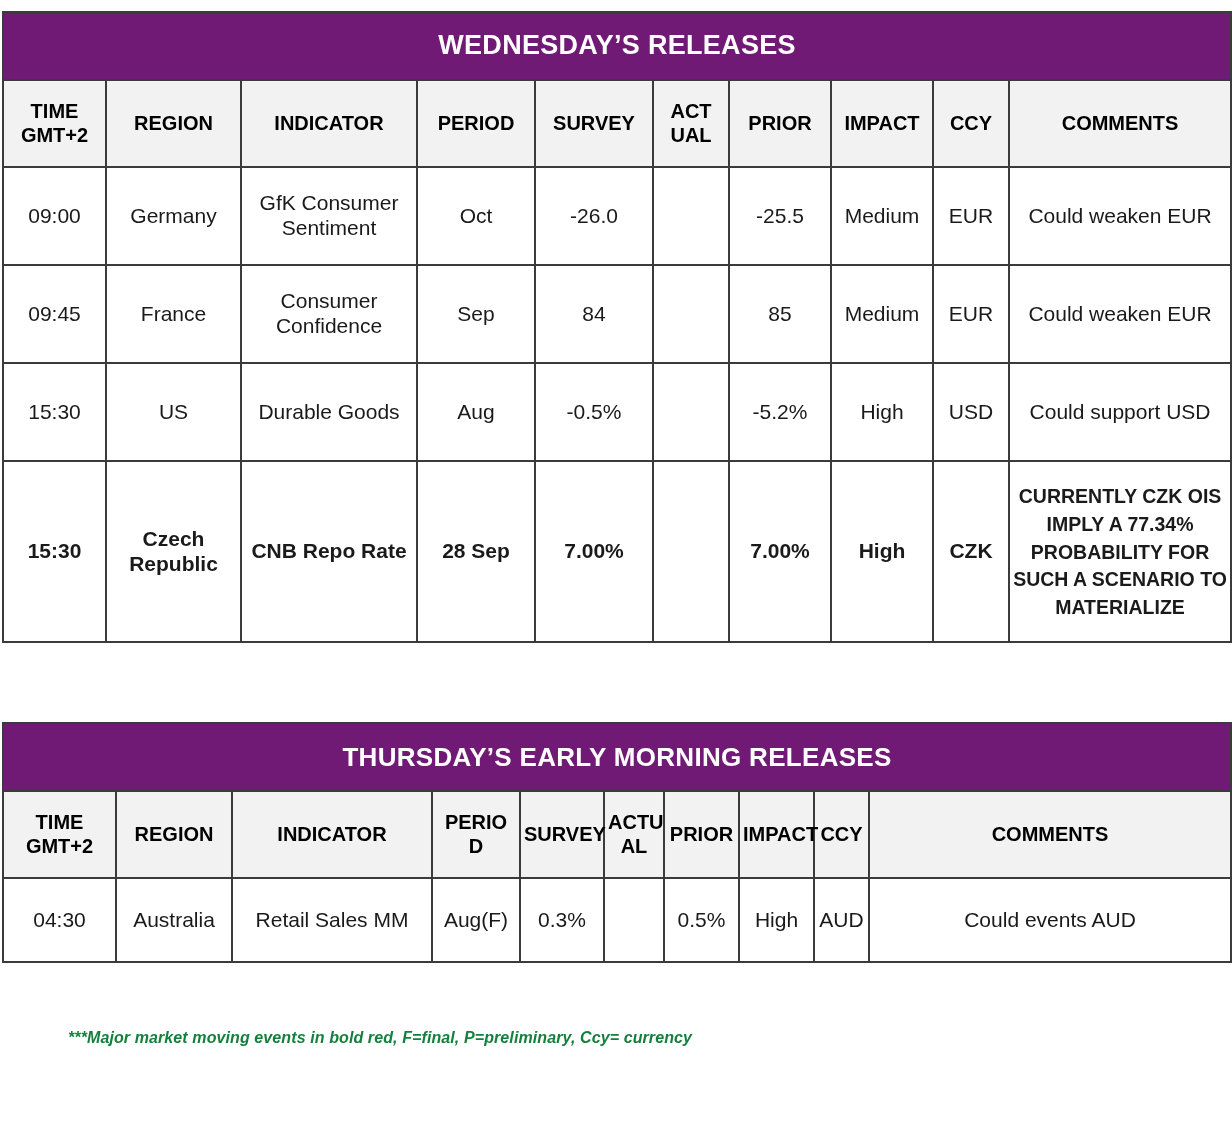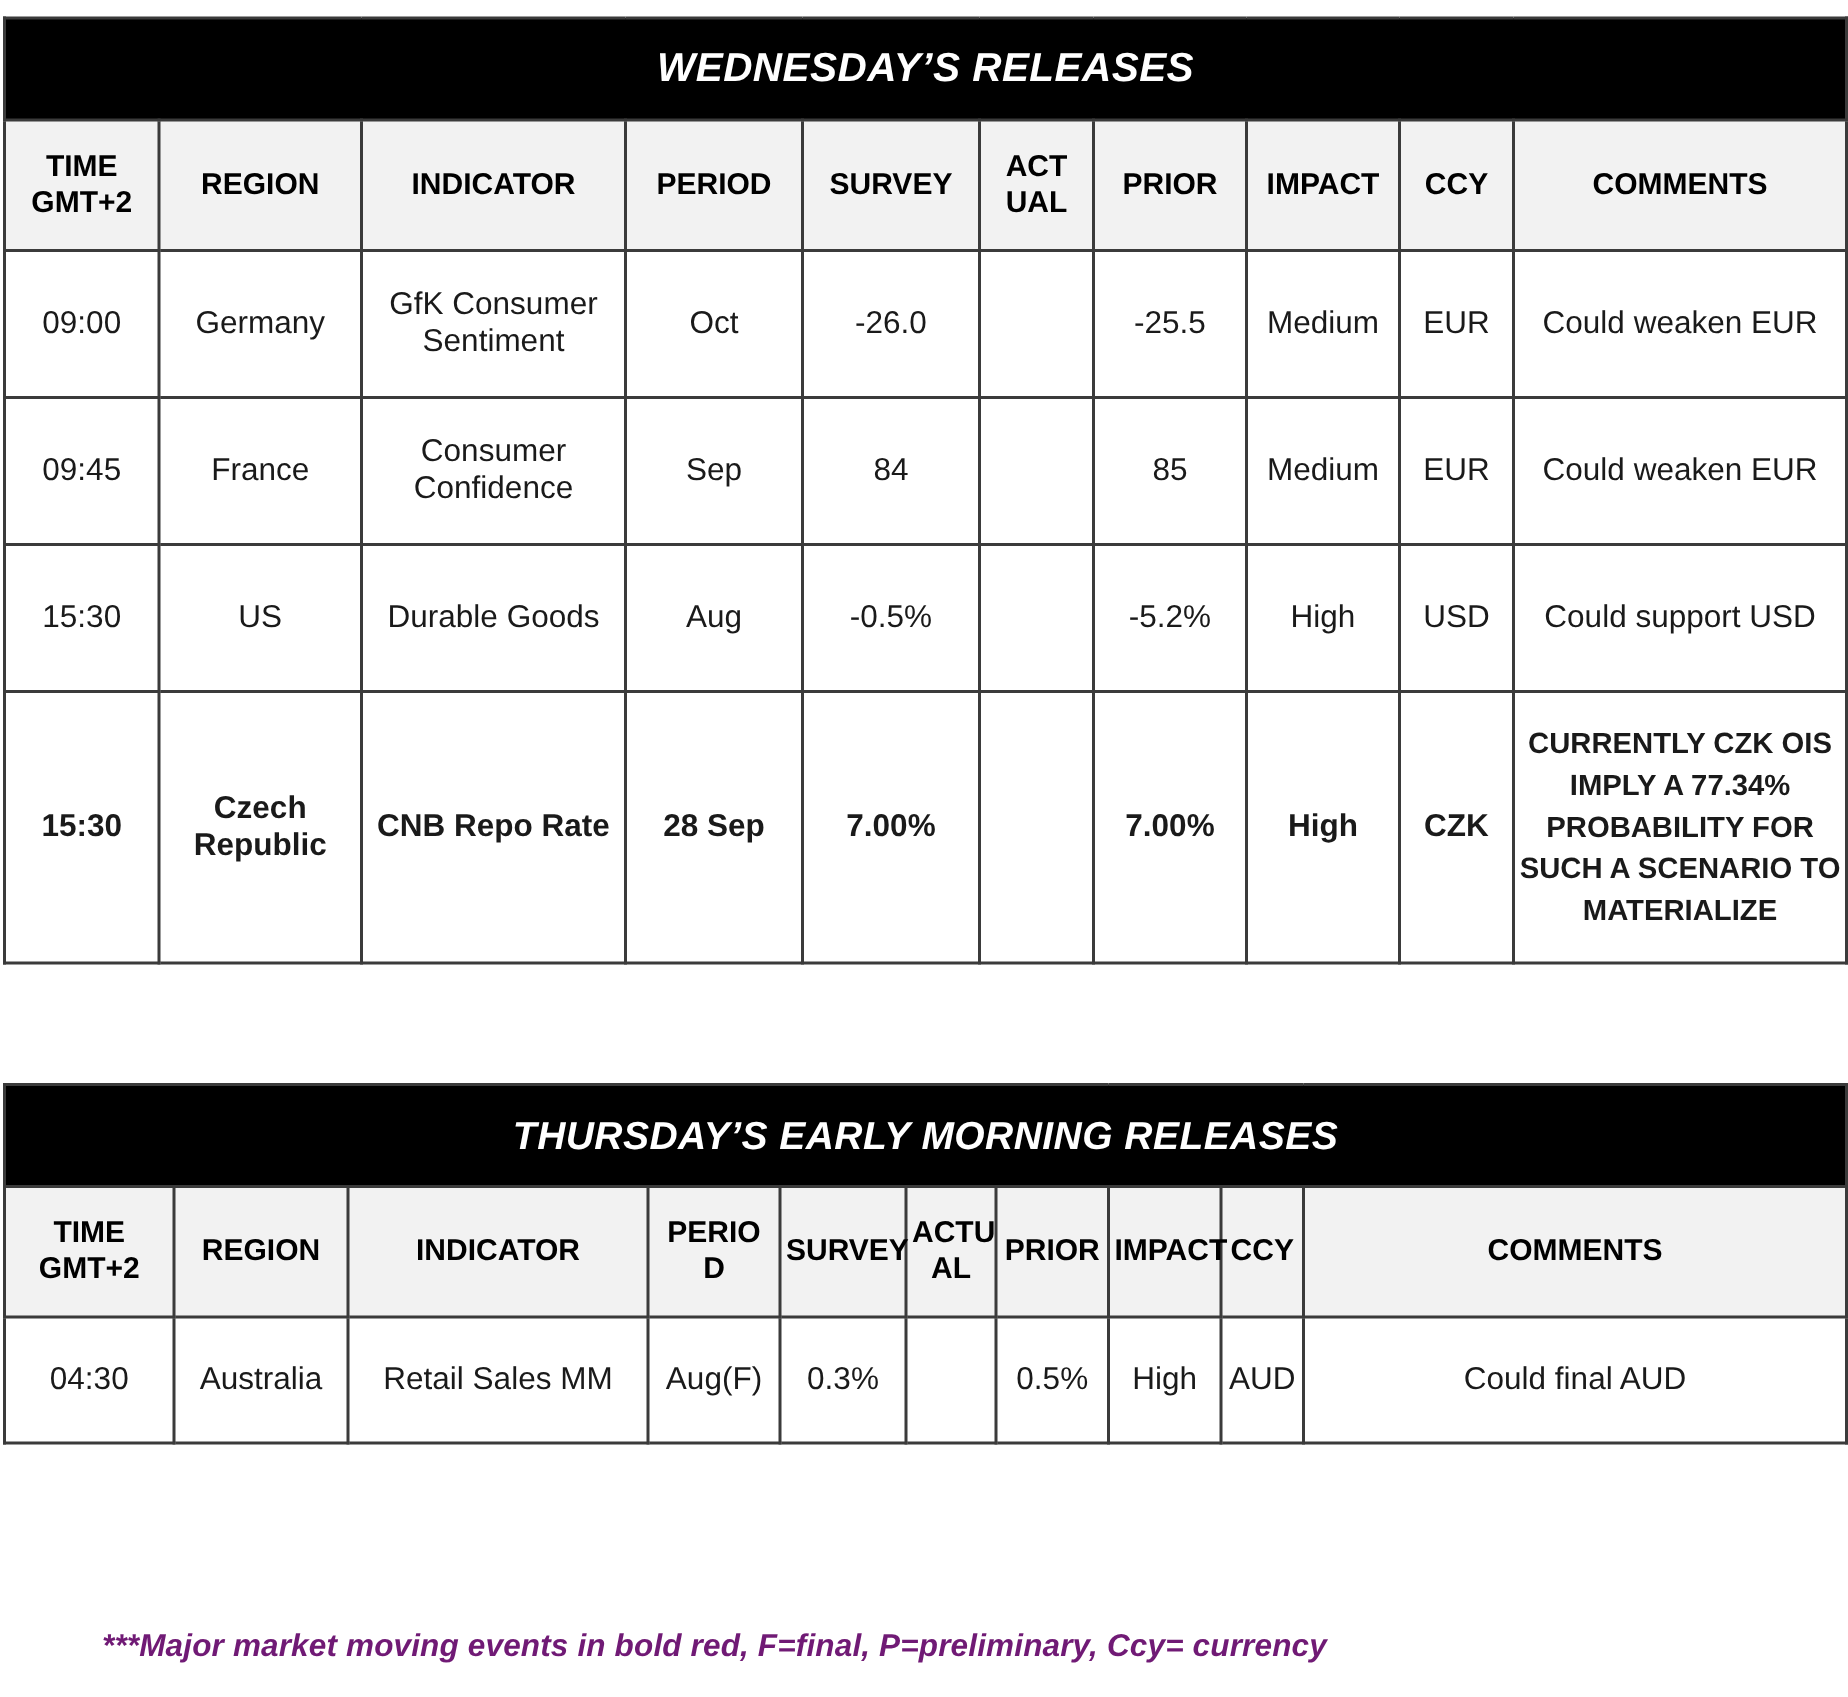--- a/index.html
+++ b/index.html
@@ -36,29 +36,28 @@
     border: 2px solid #3b3b3b;
     padding: 2px 3px;
     text-align: center;
     vertical-align: middle;
     font-weight: normal;
     line-height: 1.18;
   }
 
   
   .title-row td {
-    background: #000000;
+    background: #701a75;
     color: #ffffff;
     font-size: 27px;
     font-weight: bold;
     letter-spacing: 0.3px;
     border: 2px solid #3b3b3b;
     height: 66px;
     padding: 0;
-    font-style: italic;
   }
 
   
   .head-row th {
     background: #F2F2F2;
     color: #000000;
     font-size: 20px;
     font-weight: bold;
     height: 81px;
   }
@@ -97,25 +96,25 @@
     top: 722px;
     width: 1228px;
   }
   #table-thursday .title-row td { font-size: 26px; }
   #table-thursday tbody tr { height: 84px; }
 
   
   .footnote {
     position: absolute;
     left: 68px;
-    top: 1086px;
-    font-size: 21px;
+    top: 1029px;
+    font-size: 16px;
     font-style: italic;
     font-weight: bold;
-    color: #701a75;
+    color: #15803d;
     white-space: nowrap;
     letter-spacing: 0.1px;
   }
 </style>
 </head>
 <body>
 
 <div class="page">
 
   <table class="cal-table" id="table-wednesday">
@@ -239,20 +238,20 @@
       <tr>
         <td>04:30</td>
         <td>Australia</td>
         <td>Retail Sales MM</td>
         <td>Aug(F)</td>
         <td>0.3%</td>
         <td></td>
         <td>0.5%</td>
         <td>High</td>
         <td>AUD</td>
-        <td class="comments-cell">Could final AUD</td>
+        <td class="comments-cell">Could events AUD</td>
       </tr>
     </tbody>
   </table>
 
   <div class="footnote">***Major market moving events in bold red, F=final, P=preliminary, Ccy= currency</div>
 
 </div>
 
 </body></html>

